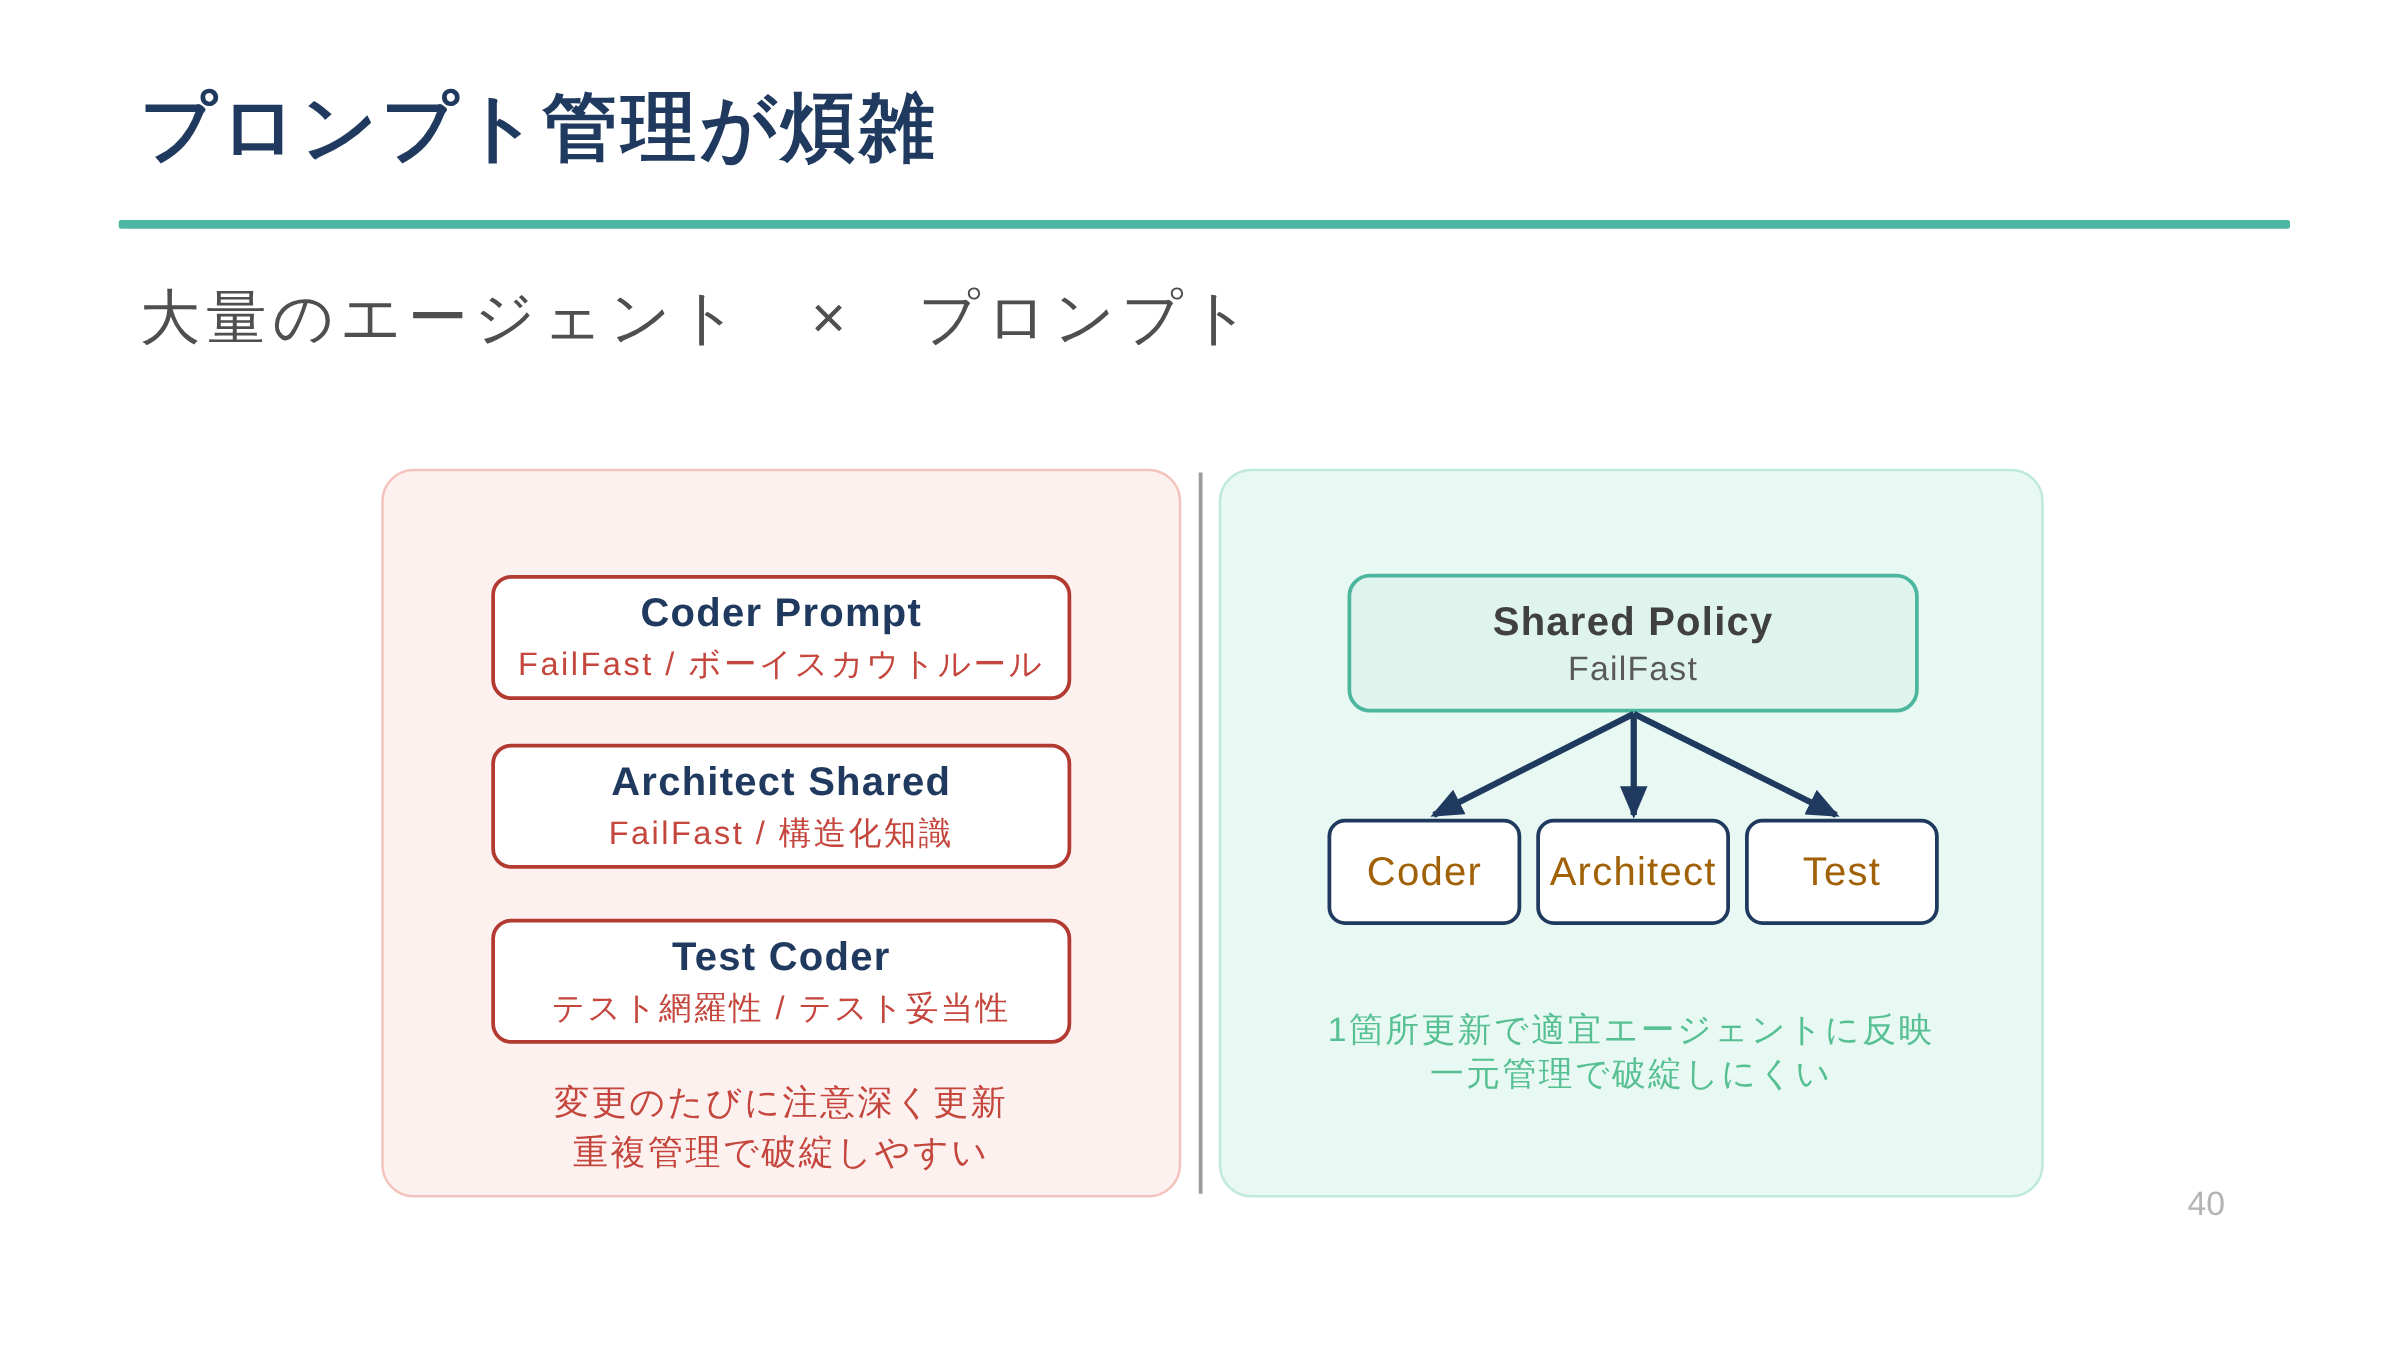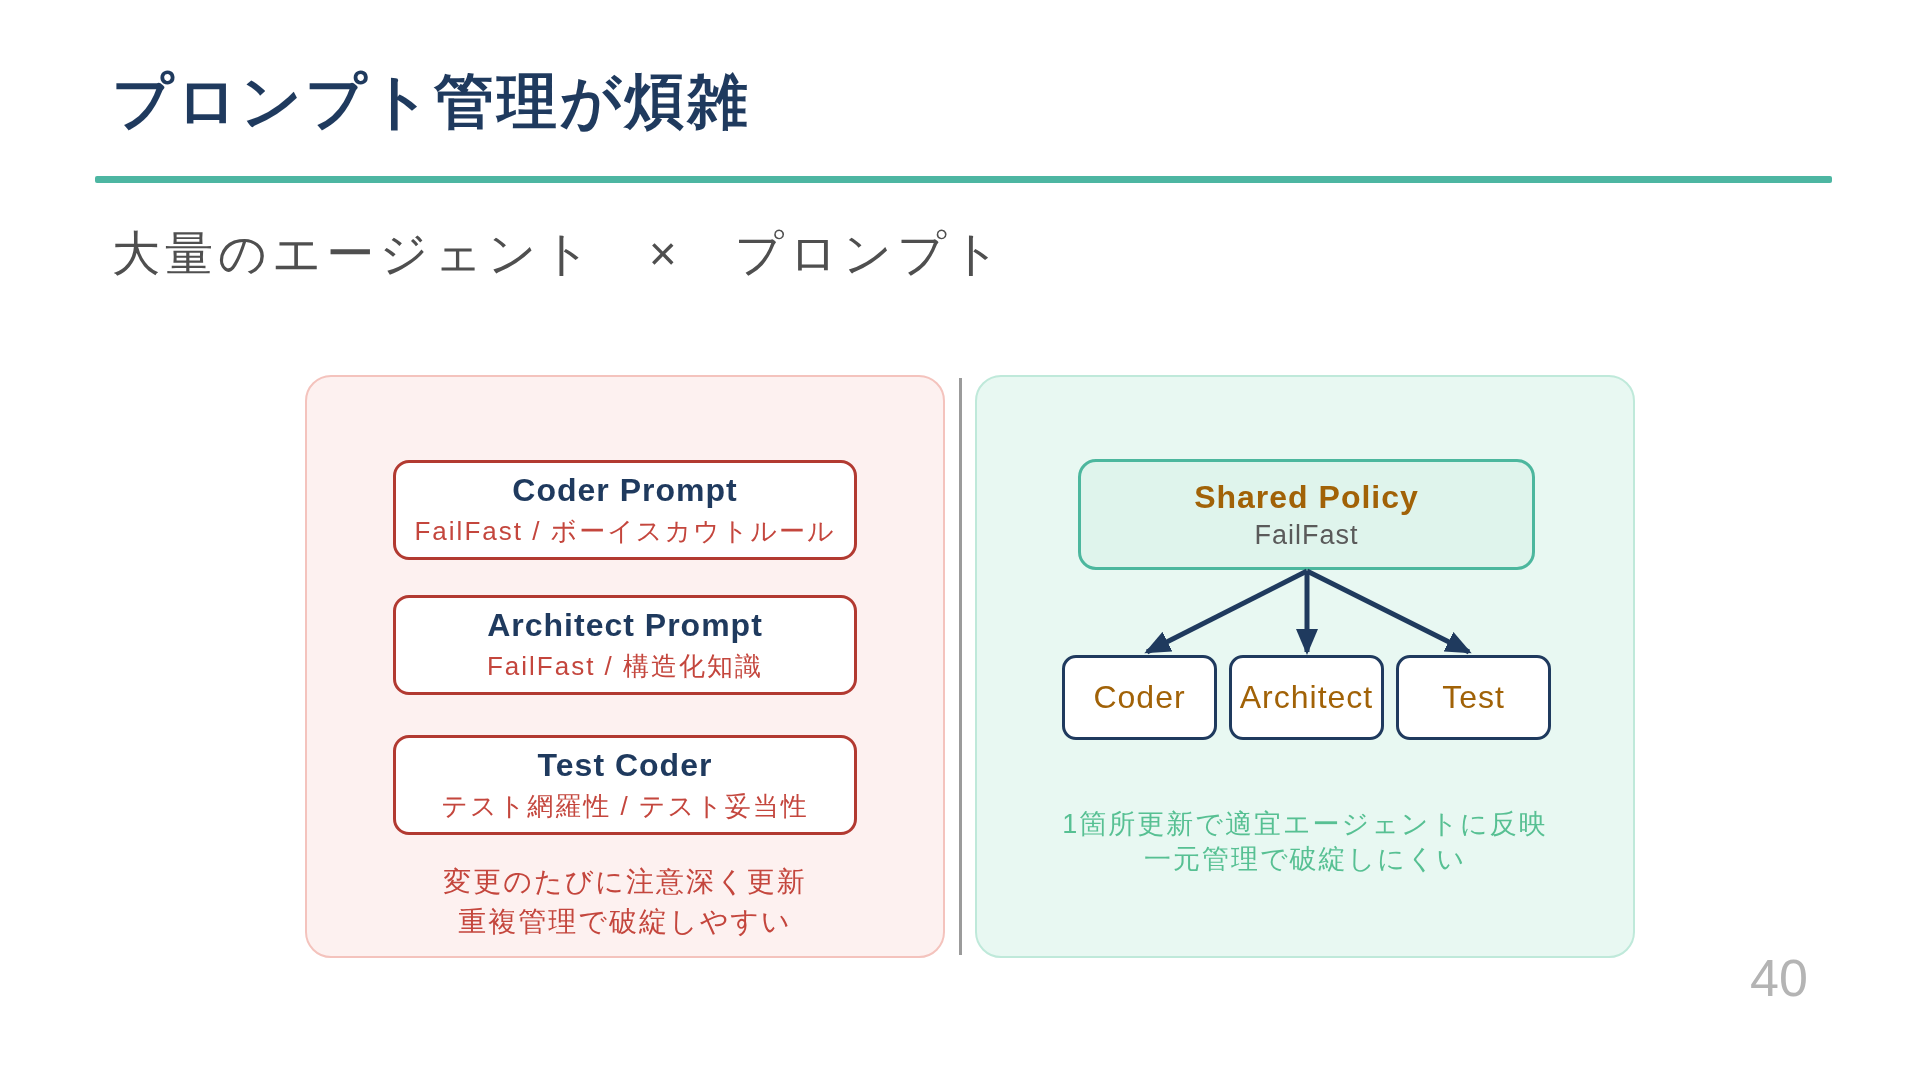--- a/index.html
+++ b/index.html
@@ -43,56 +43,56 @@
   .caption-red{top:485px;color:#c4463d;}
   .caption-green{top:430px;color:#57c093;line-height:35px;font-size:27px;}
 
   
   .shared-policy{
     position:absolute;left:101px;top:82px;width:457px;height:111px;
     background:#dff4ec;border:3px solid #4cb79e;border-radius:18px;
     box-sizing:border-box;display:flex;flex-direction:column;
     align-items:center;justify-content:center;gap:4px;
   }
-  .sp-title{font-size:32px;font-weight:600;color:#a16207;letter-spacing:1px;}
+  .sp-title{font-size:32px;font-weight:600;color:#404040;letter-spacing:1px;}
   .sp-sub{font-size:27px;color:#5a5a5a;letter-spacing:1px;}
 
   
   .agent-box{
     position:absolute;top:278px;width:155px;height:85px;
     background:#ffffff;border:3px solid #1f3a5e;border-radius:14px;
     box-sizing:border-box;display:flex;align-items:center;justify-content:center;
   }
   .agent-box.a0{left:85px}.agent-box.a1{left:252px}.agent-box.a2{left:419px}
   .agent-label{font-size:32px;color:#a16207;letter-spacing:1px;}
 
   .fan-arrows{position:absolute;left:0;top:191px;width:660px;height:92px;}
 
   .page-number{
-    position:absolute;left:1750px;top:948px;font-size:52px;color:#b4b4b4;
+    position:absolute;left:1750px;top:948px;font-size:27px;color:#b4b4b4;
   }
 </style>
 </head>
 <body>
 
 <div class="slide">
 
   <div class="title">プロンプト管理が煩雑</div>
   <div class="title-rule"></div>
   <div class="subtitle">大量のエージェント　×　プロンプト</div>
 
   <div class="panel panel-left">
 
     <div class="prompt-card c0">
       <div class="card-title">Coder Prompt</div>
       <div class="card-sub">FailFast / ボーイスカウトルール</div>
     </div>
 
     <div class="prompt-card c1">
-      <div class="card-title">Architect Prompt</div>
+      <div class="card-title">Architect Shared</div>
       <div class="card-sub">FailFast / 構造化知識</div>
     </div>
 
     <div class="prompt-card c2">
       <div class="card-title">Test Coder</div>
       <div class="card-sub">テスト網羅性 / テスト妥当性</div>
     </div>
 
     <div class="panel-caption caption-red">
       <div>変更のたびに注意深く更新</div>

